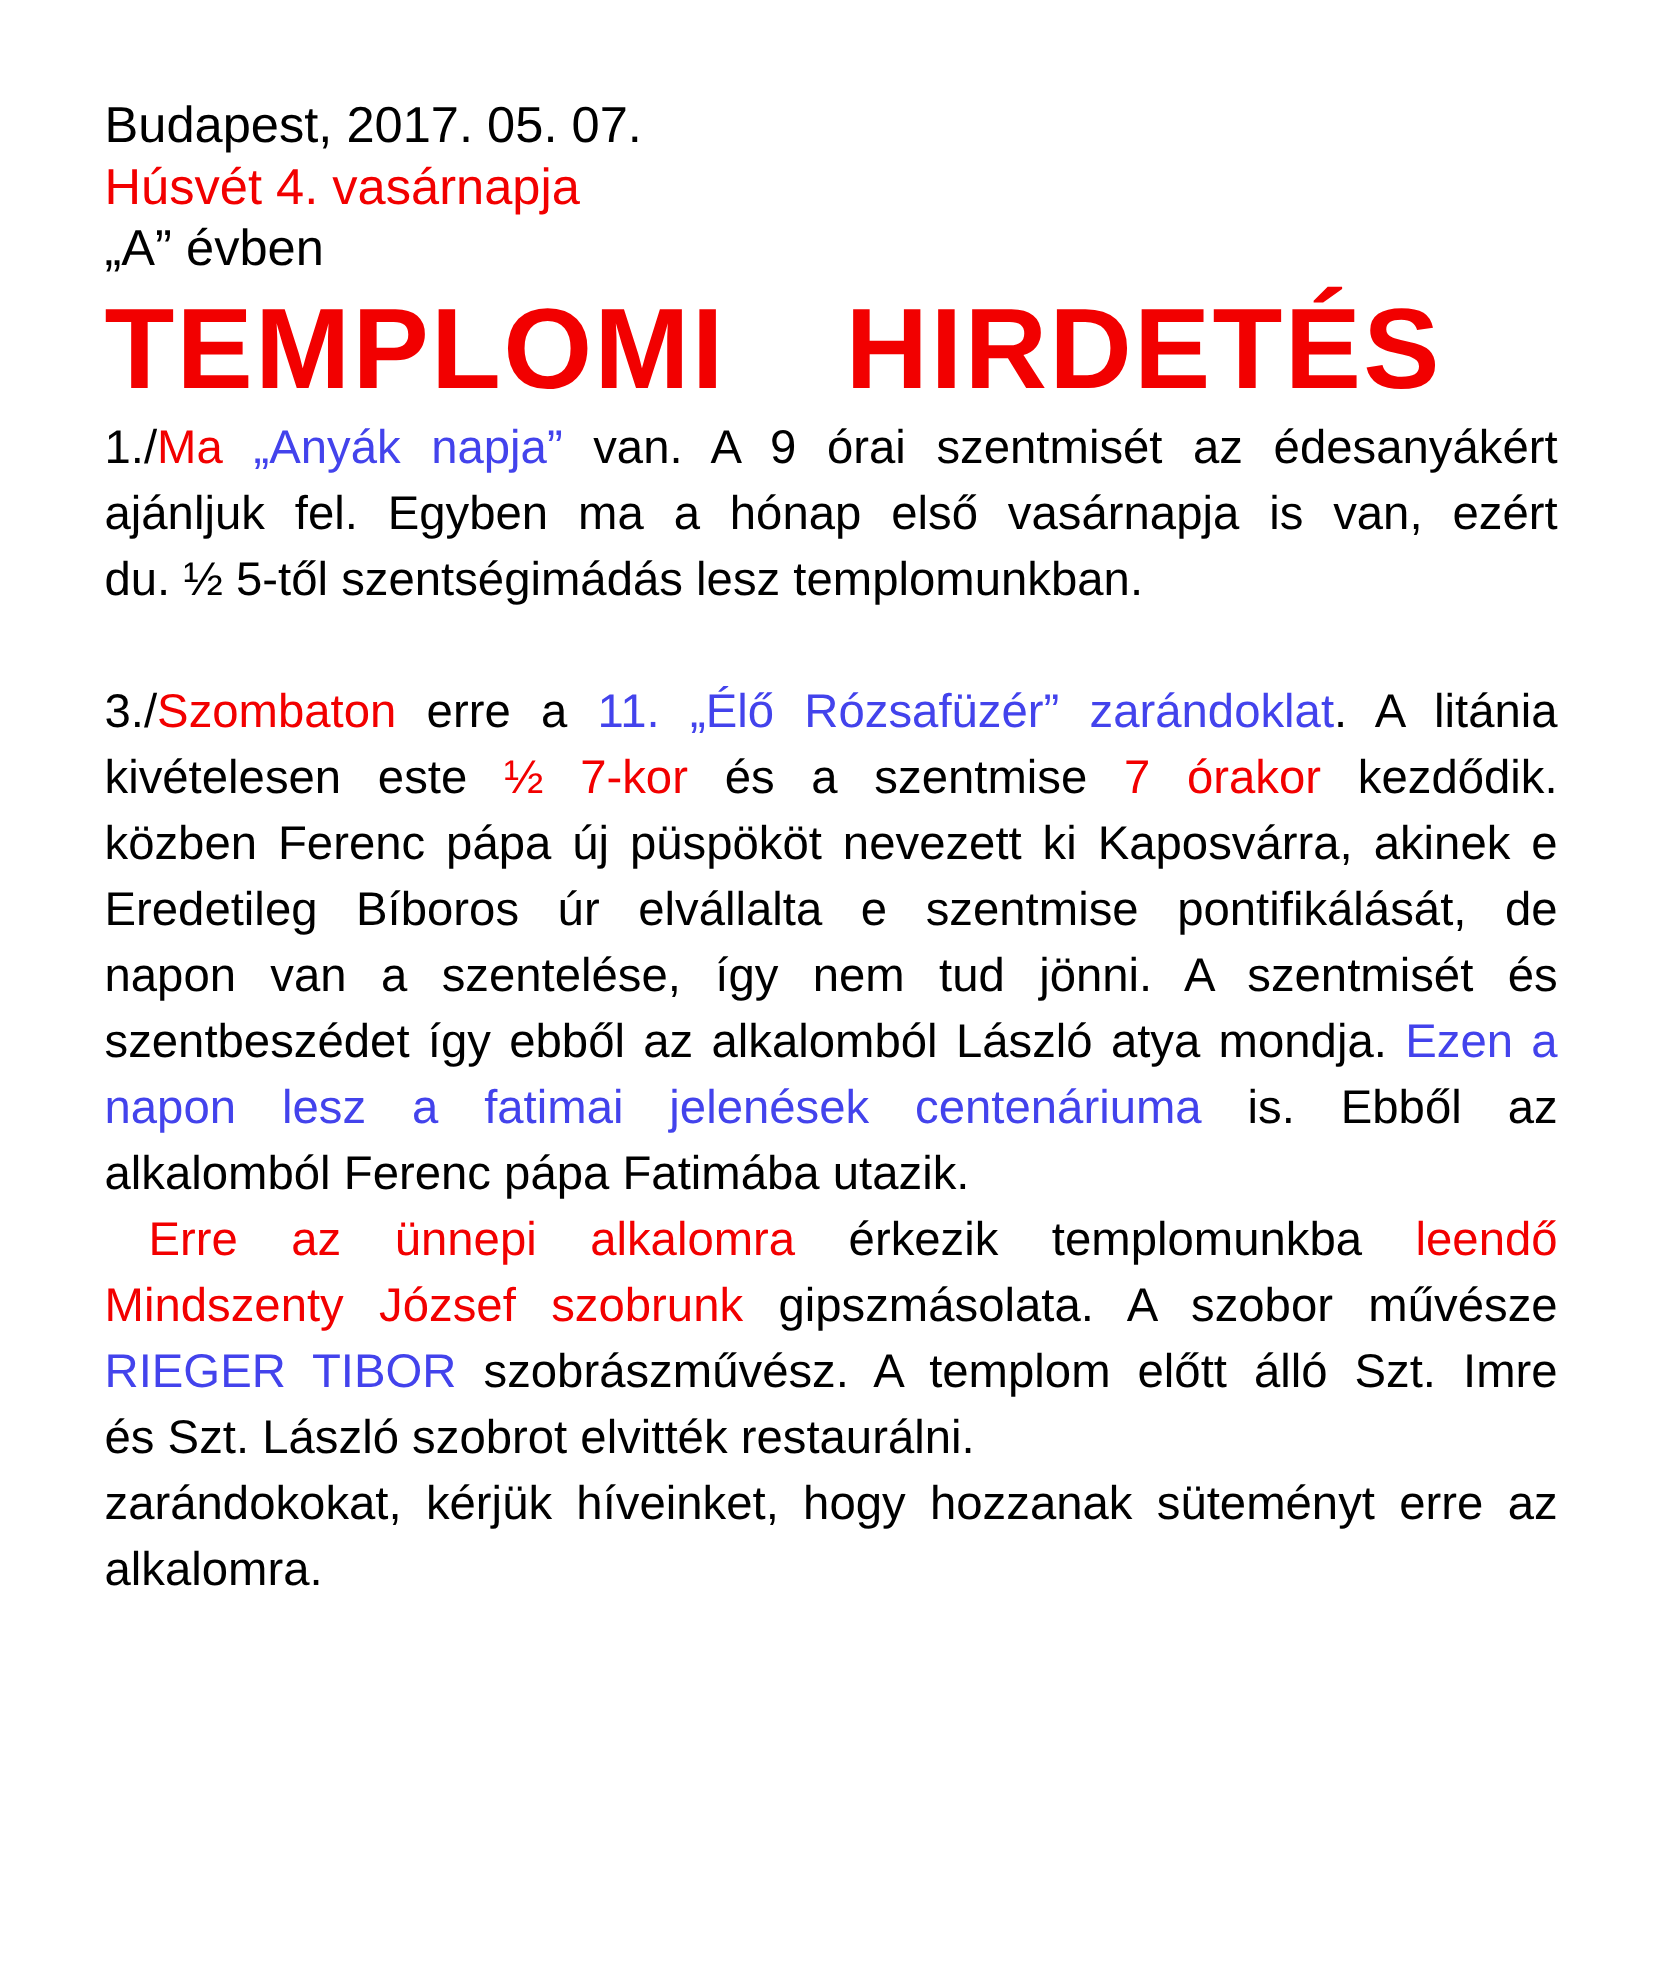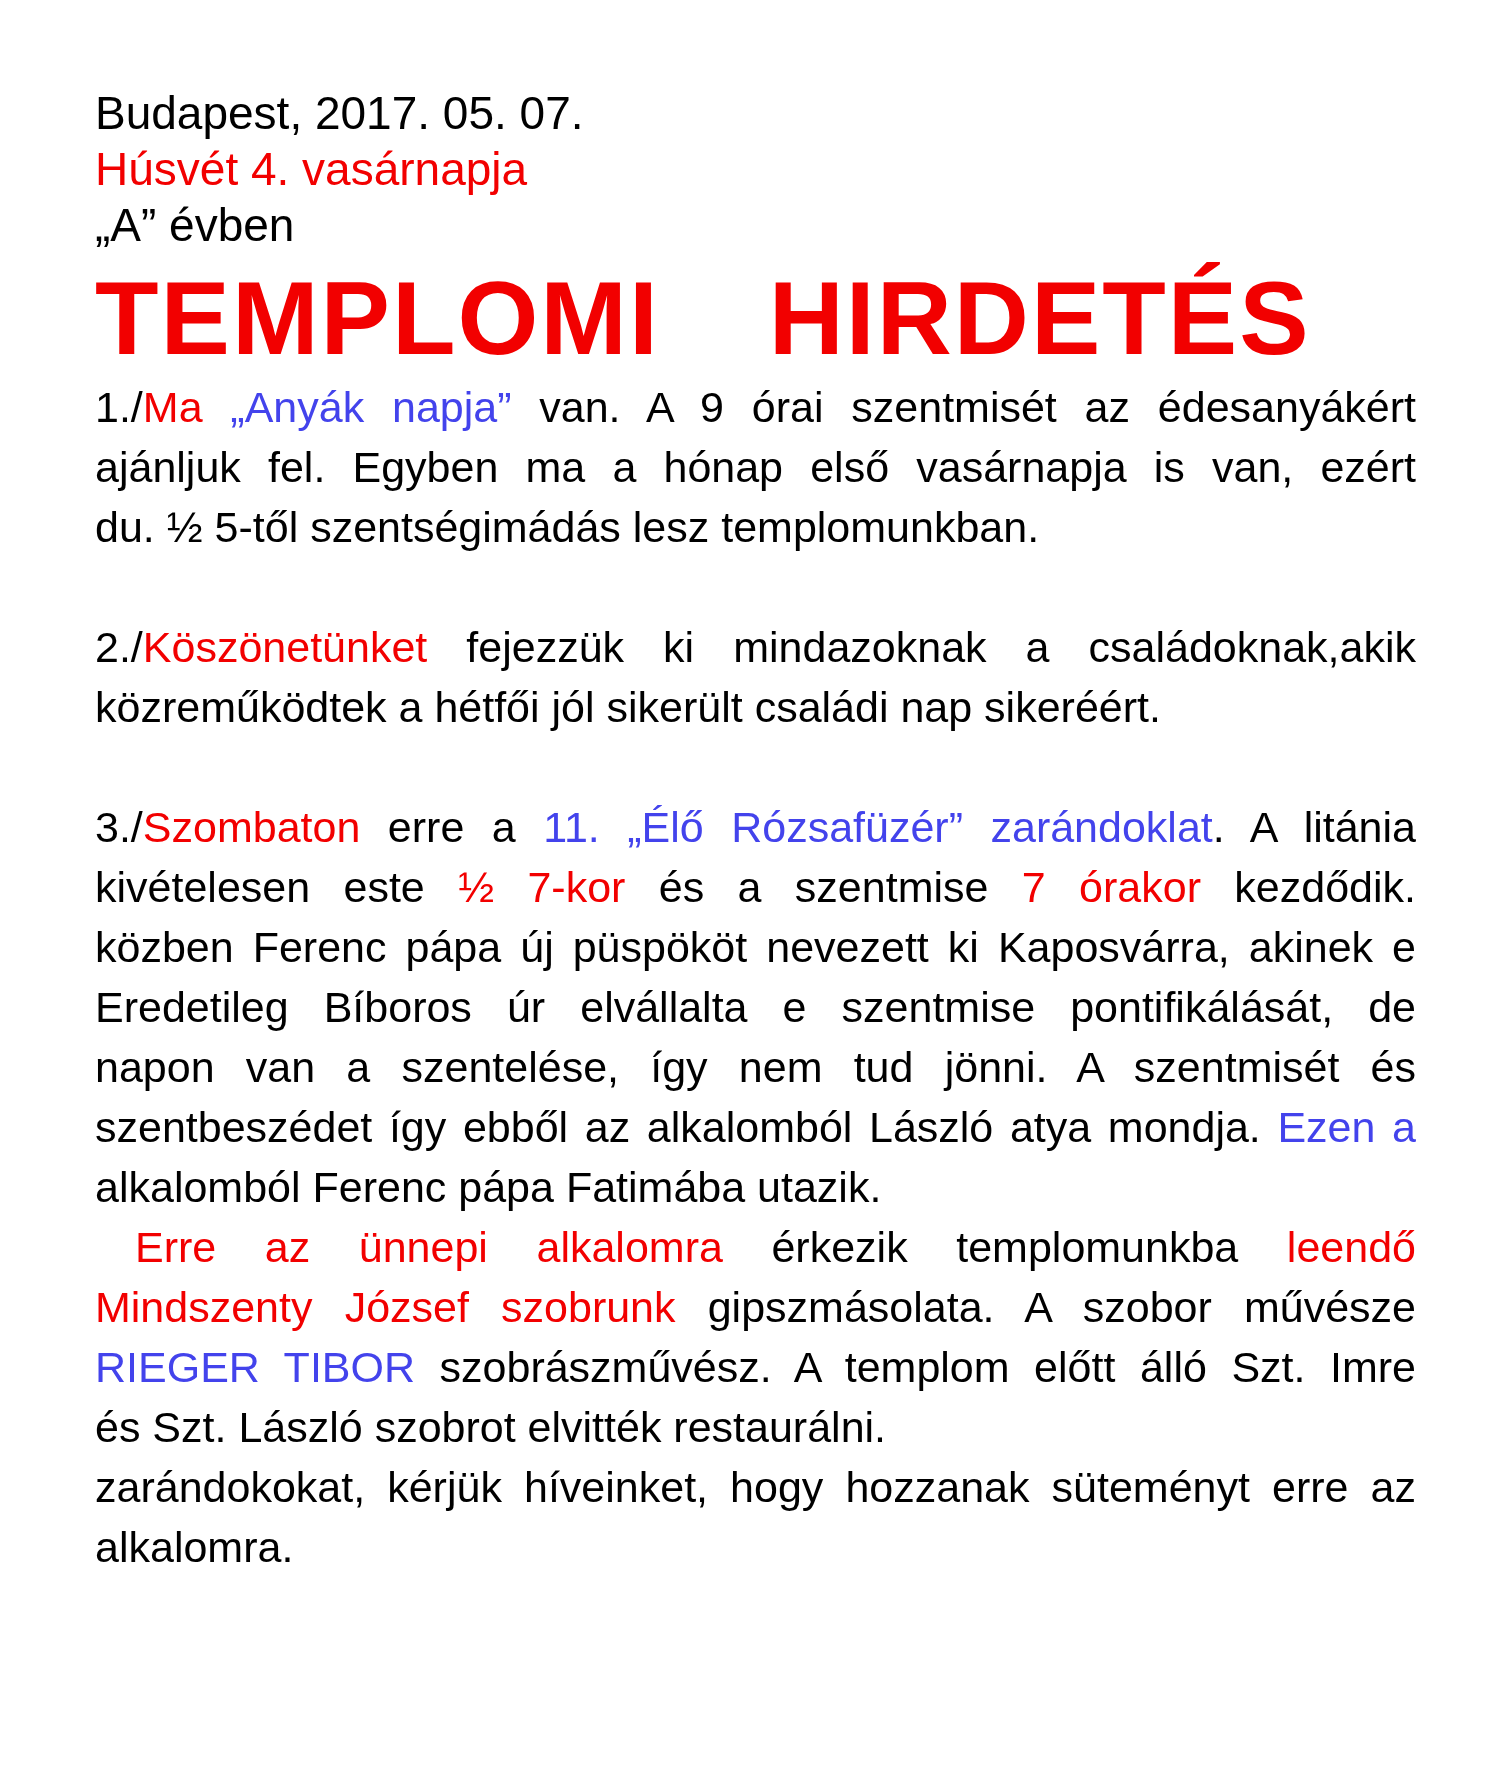--- a/index.html
+++ b/index.html
@@ -53,31 +53,28 @@
     <div class="header-line c-r">Húsvét 4. vasárnapja</div>
     <div class="header-line c-k">„A” évben</div>
   </div>
   <div class="title c-r">TEMPLOMI HIRDETÉS</div>
   <div class="doc-body">
       <div class="para space-after">
         <div class="line just"><span class="c-k">1./</span><span class="c-r">Ma</span><span class="c-k"> </span><span class="c-b">„Anyák napja”</span><span class="c-k"> van. A 9 órai szentmisét az édesanyákért</span></div>
         <div class="line just"><span class="c-k">ajánljuk fel. Egyben ma a hónap első vasárnapja is van, ezért</span></div>
         <div class="line"><span class="c-k">du. ½ 5-től szentségimádás lesz templomunkban.</span></div>
       </div>
-      <div class="para space-after">
-        <div class="line just"><span class="c-k">2./</span><span class="c-r">Köszönetünket</span><span class="c-k"> fejezzük ki mindazoknak a családoknak,akik</span></div>
-        <div class="line"><span class="c-k">közreműködtek a hétfői jól sikerült családi nap sikeréért.</span></div>
-      </div>
       <div class="para">
         <div class="line just"><span class="c-k">3./</span><span class="c-r">Szombaton</span><span class="c-k"> erre a </span><span class="c-b">11. „Élő Rózsafüzér” zarándoklat</span><span class="c-k">. A litánia</span></div>
         <div class="line just"><span class="c-k">kivételesen este </span><span class="c-r">½ 7-kor</span><span class="c-k"> és a szentmise </span><span class="c-r">7 órakor</span><span class="c-k"> kezdődik.</span></div>
         <div class="line just"><span class="c-k">közben Ferenc pápa új püspököt nevezett ki Kaposvárra, akinek e</span></div>
         <div class="line just"><span class="c-k">Eredetileg Bíboros úr elvállalta e szentmise pontifikálását, de</span></div>
         <div class="line just"><span class="c-k">napon van a szentelése, így nem tud jönni. A szentmisét és</span></div>
         <div class="line just"><span class="c-k">szentbeszédet így ebből az alkalomból László atya mondja. </span><span class="c-b">Ezen a</span></div>
+        <div class="line just"><span class="c-b">napon lesz a fatimai jelenések centenáriuma</span><span class="c-k"> is. Ebből az</span></div>
         <div class="line"><span class="c-k">alkalomból Ferenc pápa Fatimába utazik.</span></div>
       </div>
       <div class="para">
         <div class="line just" style="text-indent: 40px;"><span class="c-r">Erre az ünnepi alkalomra</span><span class="c-k"> érkezik templomunkba </span><span class="c-r">leendő</span></div>
         <div class="line just"><span class="c-r">Mindszenty József szobrunk</span><span class="c-k"> gipszmásolata. A szobor művésze</span></div>
         <div class="line just"><span class="c-b">RIEGER TIBOR</span><span class="c-k"> szobrászművész. A templom előtt álló Szt. Imre</span></div>
         <div class="line"><span class="c-k">és Szt. László szobrot elvitték restaurálni.</span></div>
       </div>
       <div class="para">
         <div class="line just"><span class="c-k">zarándokokat, kérjük híveinket, hogy hozzanak süteményt erre az</span></div>

